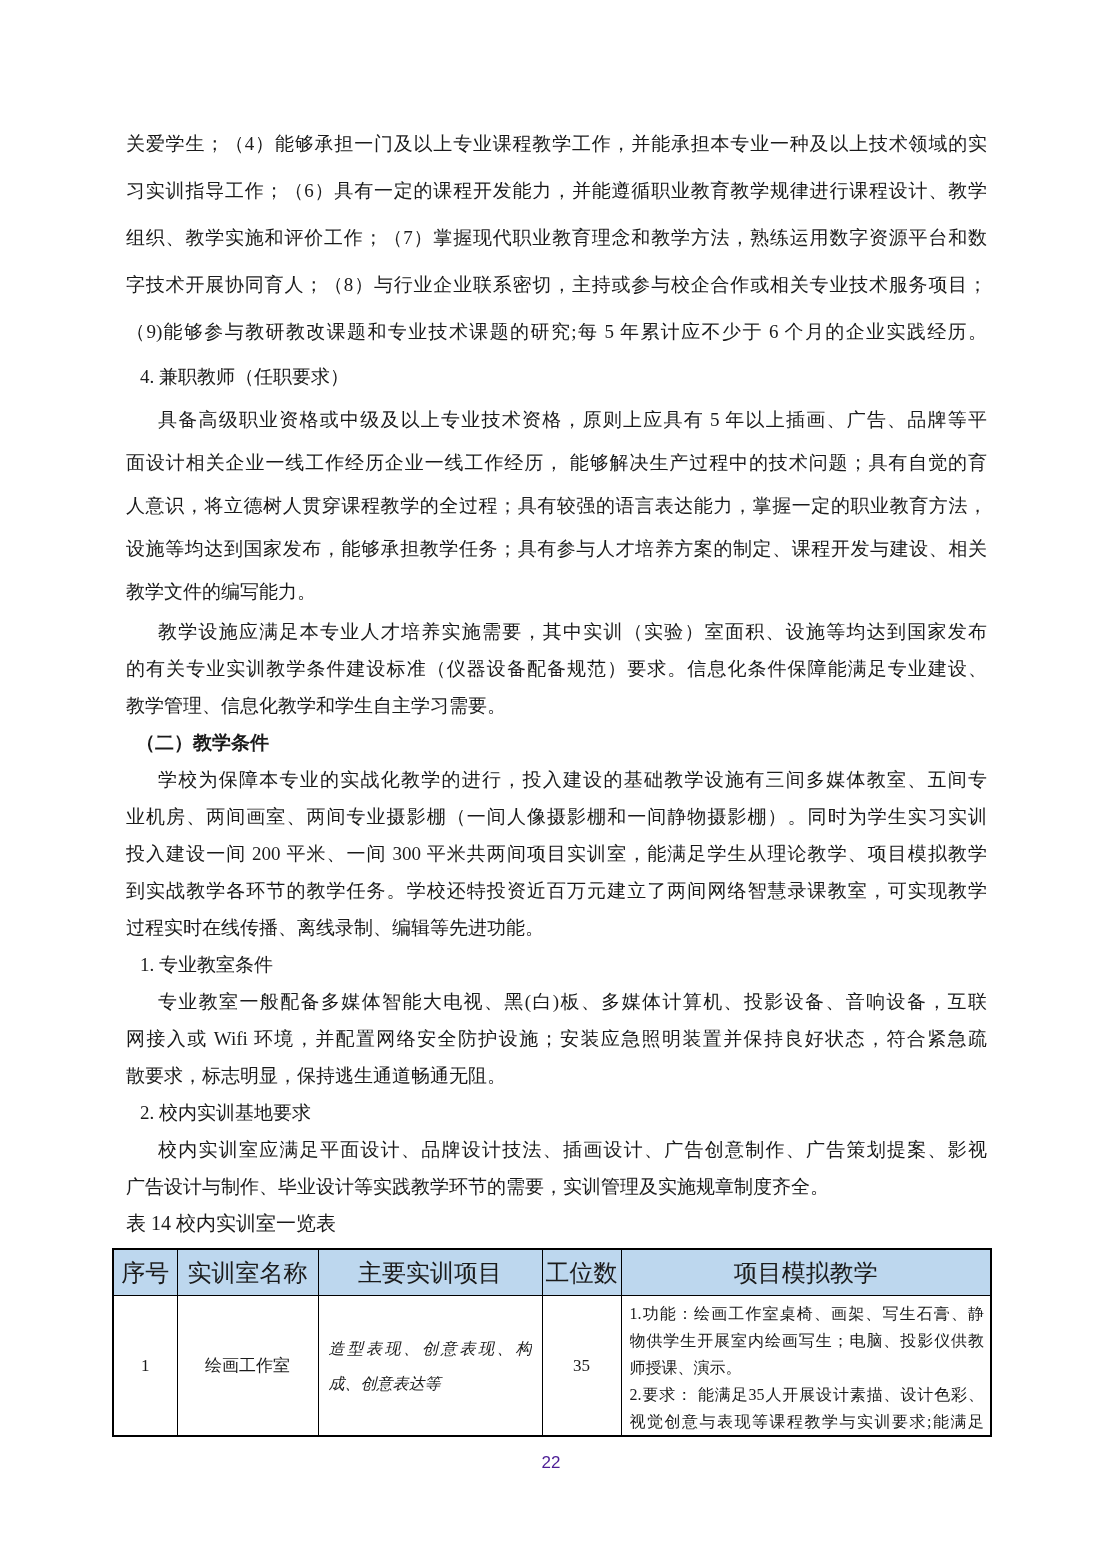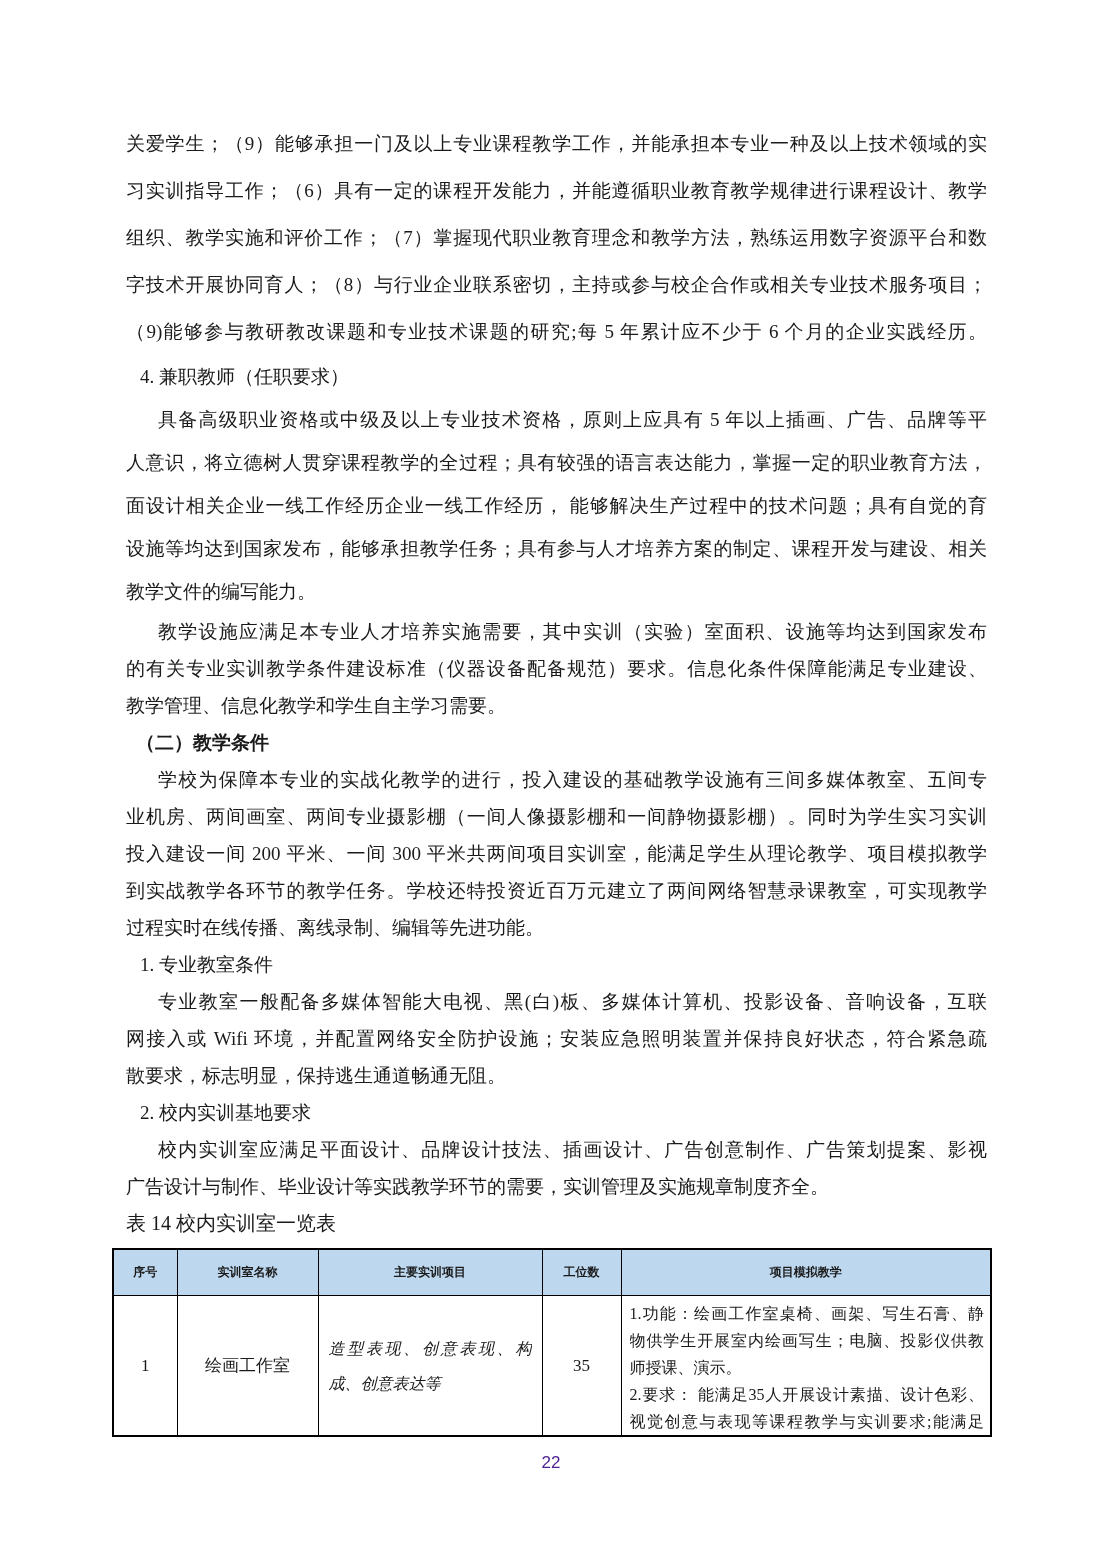--- a/index.html
+++ b/index.html
@@ -33,21 +33,21 @@
 
   table.rooms {
     border-collapse:collapse;
     table-layout:fixed;
     width:878px;
     margin:6px 0 0 -14px;
     border:2px solid #000;
   }
   .rooms th, .rooms td { border:1px solid #000; }
   .rooms th {
-    font-size:12px; font-weight:bold;
+    font-size:24px; font-weight:normal;
     text-align:center; vertical-align:middle;
     height:45px; padding:0;
   }
   .rooms tbody tr { height:136px; }
   .rooms td { padding:0; }
   td.c-seq, td.c-stations, td.c-name {
     text-align:center; vertical-align:middle; font-size:17px;
   }
   td.c-proj {
     vertical-align:middle; font-size:16px; padding:0 10px;font-style:italic;
@@ -69,31 +69,31 @@
   }
 </style>
 </head>
 <body>
 
 <div class="page">
   <div class="content">
 
     <div id="blocks">
         <div class="block lh47">
-          <div class="line">关爱学生；（9）能够承担一门及以上专业课程教学工作，并能承担本专业一种及以上技术领域的实</div>
+          <div class="line">关爱学生；（4）能够承担一门及以上专业课程教学工作，并能承担本专业一种及以上技术领域的实</div>
           <div class="line">习实训指导工作；（6）具有一定的课程开发能力，并能遵循职业教育教学规律进行课程设计、教学</div>
           <div class="line">组织、教学实施和评价工作；（7）掌握现代职业教育理念和教学方法，熟练运用数字资源平台和数</div>
           <div class="line">字技术开展协同育人；（8）与行业企业联系密切，主持或参与校企合作或相关专业技术服务项目；</div>
           <div class="line">（9)能够参与教研教改课题和专业技术课题的研究;每 5 年累计应不少于 6 个月的企业实践经历。</div>
         </div>
         <div class="block lh43">
           <div class="line nofill ind-s">4. 兼职教师（任职要求）</div>
           <div class="line ind-p">具备高级职业资格或中级及以上专业技术资格，原则上应具有 5 年以上插画、广告、品牌等平</div>
+          <div class="line">面设计相关企业一线工作经历企业一线工作经历， 能够解决生产过程中的技术问题；具有自觉的育</div>
           <div class="line">人意识，将立德树人贯穿课程教学的全过程；具有较强的语言表达能力，掌握一定的职业教育方法，</div>
-          <div class="line">面设计相关企业一线工作经历企业一线工作经历， 能够解决生产过程中的技术问题；具有自觉的育</div>
           <div class="line">设施等均达到国家发布，能够承担教学任务；具有参与人才培养方案的制定、课程开发与建设、相关</div>
           <div class="line nofill">教学文件的编写能力。</div>
         </div>
         <div class="block norm">
           <div class="line ind-p">教学设施应满足本专业人才培养实施需要，其中实训（实验）室面积、设施等均达到国家发布</div>
           <div class="line">的有关专业实训教学条件建设标准（仪器设备配备规范）要求。信息化条件保障能满足专业建设、</div>
           <div class="line nofill">教学管理、信息化教学和学生自主学习需要。</div>
         </div>
         <div class="block norm">
           <div class="line nofill ind-h bold">（二）教学条件</div>

